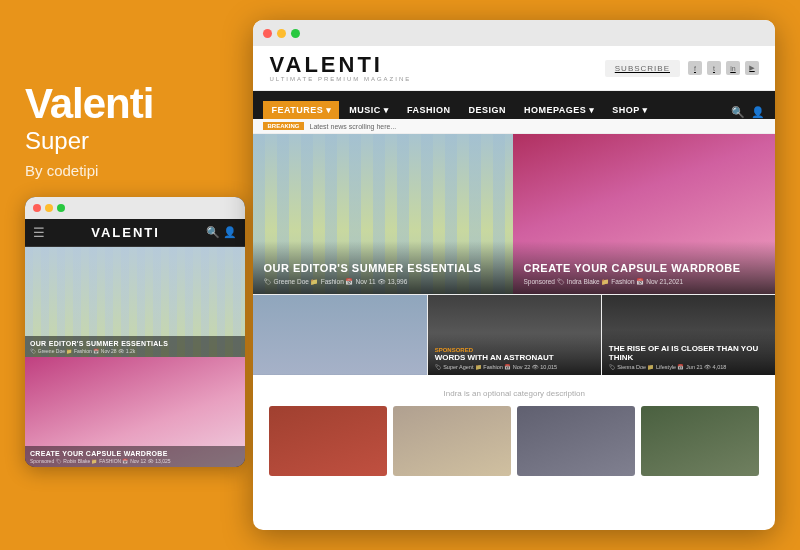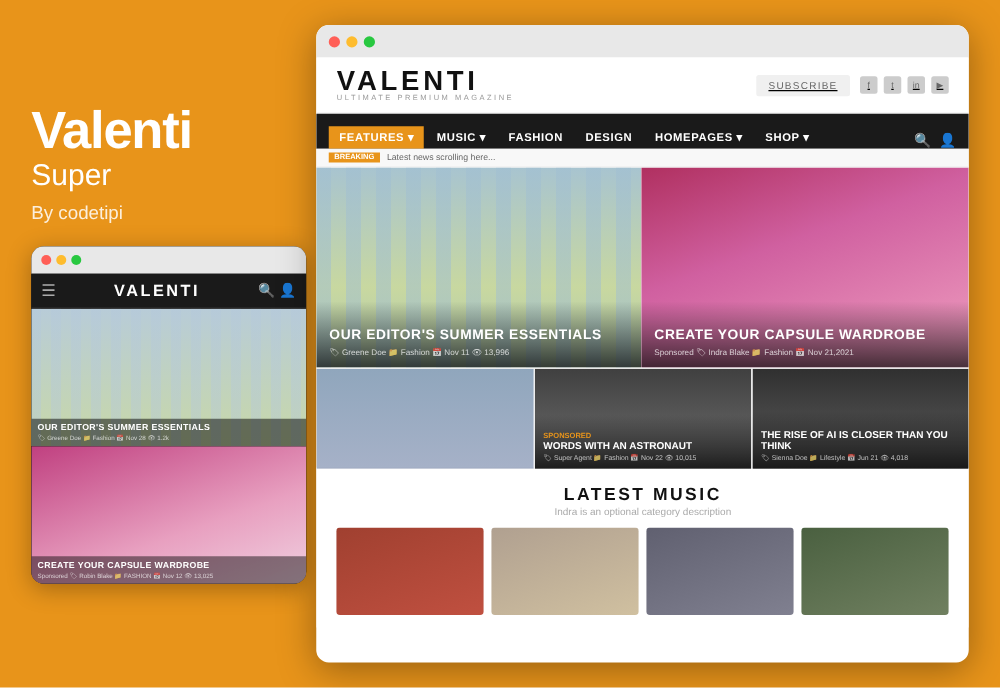--- a/index.html
+++ b/index.html
@@ -554,21 +554,20 @@
       <div class="small-card">
         <div class="small-card-bg3"></div>
         <div class="small-overlay">
           <div class="small-title">THE RISE OF AI IS CLOSER THAN YOU THINK</div>
           <div class="small-meta">🏷 Sienna Doe  📁 Lifestyle  📅 Jun 21  👁 4,018</div>
         </div>
       </div>
     </div>
 
     <div class="latest-music">
-      <div class="latest-music-title">LATEST MUSIC</div>
       <div class="latest-music-sub">Indra is an optional category description</div>
       <div class="music-row">
         <div class="music-card">
           <div class="music-card-bg1"></div>
         </div>
         <div class="music-card">
           <div class="music-card-bg2"></div>
         </div>
         <div class="music-card">
           <div class="music-card-bg3"></div>

